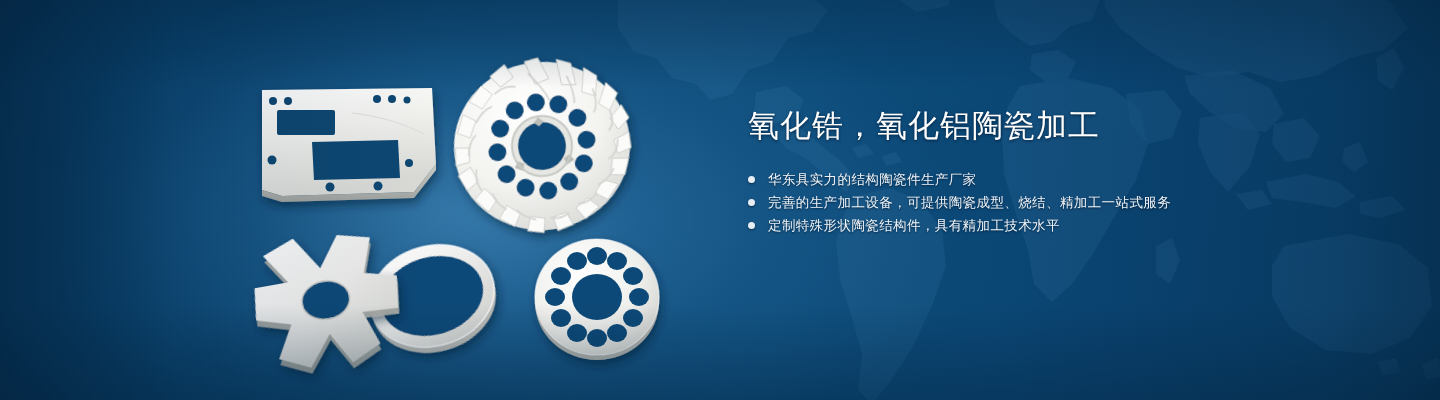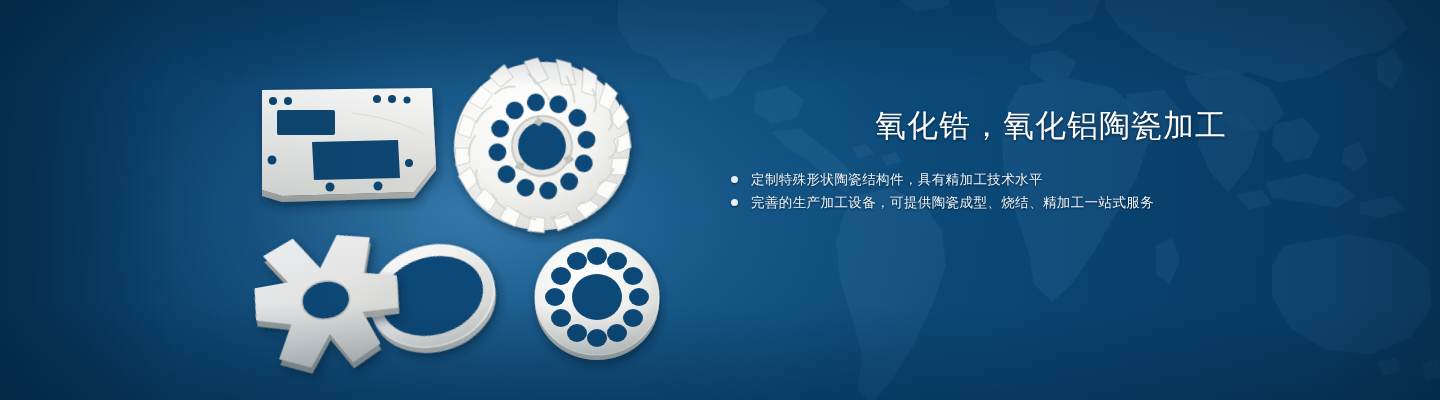--- a/index.html
+++ b/index.html
@@ -66,24 +66,23 @@
     top: 0;
     width: 740px;
     height: 400px;
     pointer-events: none;
   }
   .products svg { display: block; width: 100%; height: 100%; }
 
   
   .copy {
     position: absolute;
-    left: 731px;
+    left: 748px;
     top: 104px;
     width: 640px;
-    text-align: center;
   }
   .headline {
     font-size: 31px;
     line-height: 44px;
     letter-spacing: 1px;
     color: #ffffff;
     font-weight: 400;
     text-shadow: 0 1px 3px rgba(0,20,42,0.75);
     white-space: nowrap;
   }
@@ -335,22 +334,26 @@
     </svg>
   </div>
 
   <div class="bg-vignette"></div>
 
   <div class="copy">
     <div class="headline">氧化锆，氧化铝陶瓷加工</div>
     <ul class="bullets">
       <li class="bullet">
         <span class="dot"></span>
-        <span class="bullet-text">定制特殊形状陶瓷结构件，具有精加工技术水平</span>
+        <span class="bullet-text">华东具实力的结构陶瓷件生产厂家</span>
       </li>
       <li class="bullet">
         <span class="dot"></span>
         <span class="bullet-text">完善的生产加工设备，可提供陶瓷成型、烧结、精加工一站式服务</span>
       </li>
+      <li class="bullet">
+        <span class="dot"></span>
+        <span class="bullet-text">定制特殊形状陶瓷结构件，具有精加工技术水平</span>
+      </li>
     </ul>
   </div>
 
 </div>
 
 </body></html>

